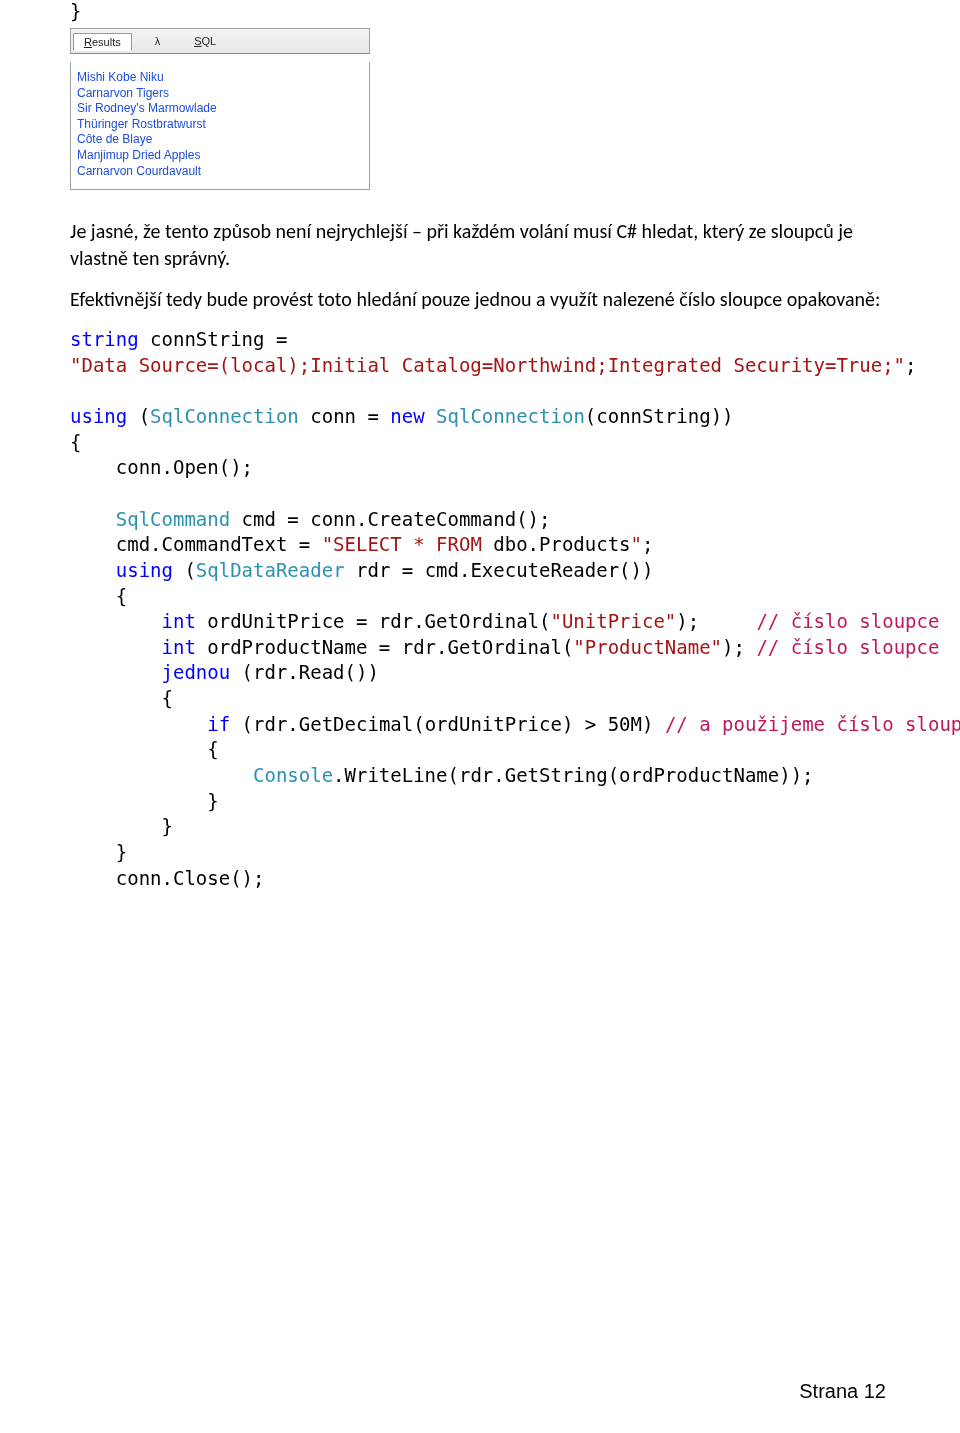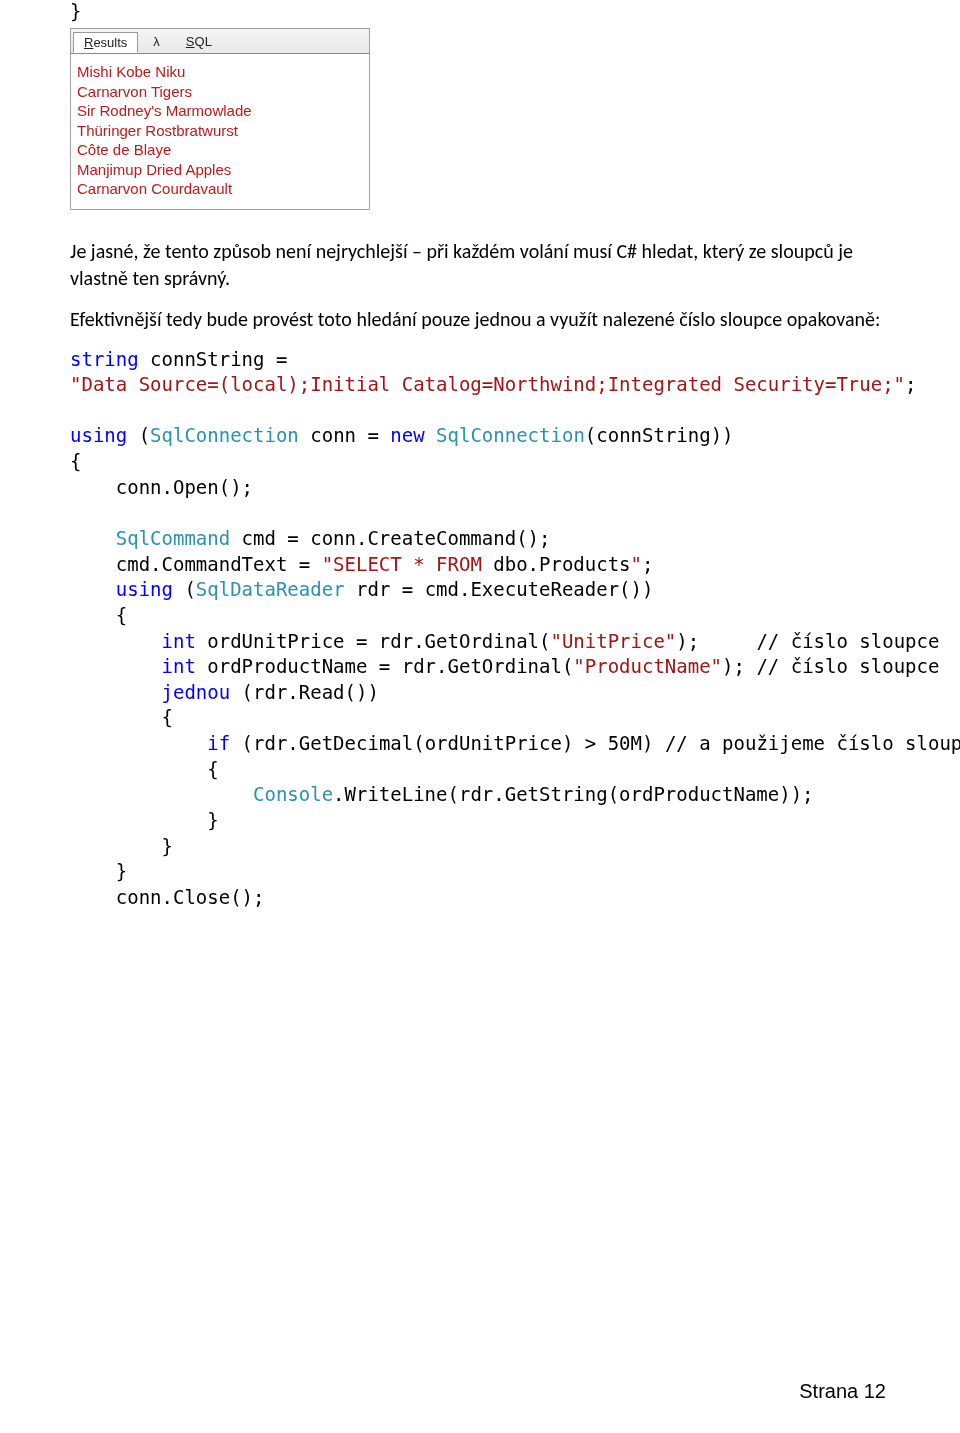--- a/index.html
+++ b/index.html
@@ -28,61 +28,62 @@
     background: linear-gradient(#f4f4f4, #e8e8e8);
     border: 1px solid #a0a0a0;
     border-bottom: 1px solid #888;
     display: flex;
     align-items: center;
     height: 24px;
     padding-left: 2px;
   }
   .tab {
     font-family: "Segoe UI", Tahoma, sans-serif;
-    font-size: 13px;
+    font-size: 11px;
     padding: 2px 10px 2px 10px;
     border: 1px solid transparent;
-    margin-right: 4px;
+    margin-right: 12px;
     color: #222;
   }
   .tab.active {
     background: #fff;
     border: 1px solid #999;
     border-bottom: 1px solid #fff;
     position: relative;
     top: 1px;
   }
   .tab u { text-decoration: underline; }
   .result-pane {
     border: 1px solid #a0a0a0;
     border-top: none;
     background: #fff;
     padding: 8px 6px 10px 6px;
     font-family: "Segoe UI", Tahoma, sans-serif;
-    font-size: 15px;
+    font-size: 12px;
     line-height: 1.3;
-    color: #b91c1c;
+    color: #1d4ed8;
+    margin-top: 8px;
   }
   .body-text {
     font-family: Calibri, Arial, sans-serif;
     font-size: 20px;
     line-height: 1.35;
     margin-top: 28px;
     margin-bottom: 14px;
   }
   .code-block {
     font-family: Consolas, monospace;
     font-size: 19px;
     line-height: 1.35;
     white-space: pre;
   }
   .kw { color: #0000ff; }
   .type { color: #2b91af; }
   .str { color: #a31515; }
-  .cmt { color: #000000; }
+  .cmt { color: #be185d; }
   .num {}
   .footer {
     position: absolute;
     bottom: 30px;
     right: 74px;
     font-family: Liberation Sans, sans-serif;
     font-size: 20px;
   }
 </style>
 </head>

